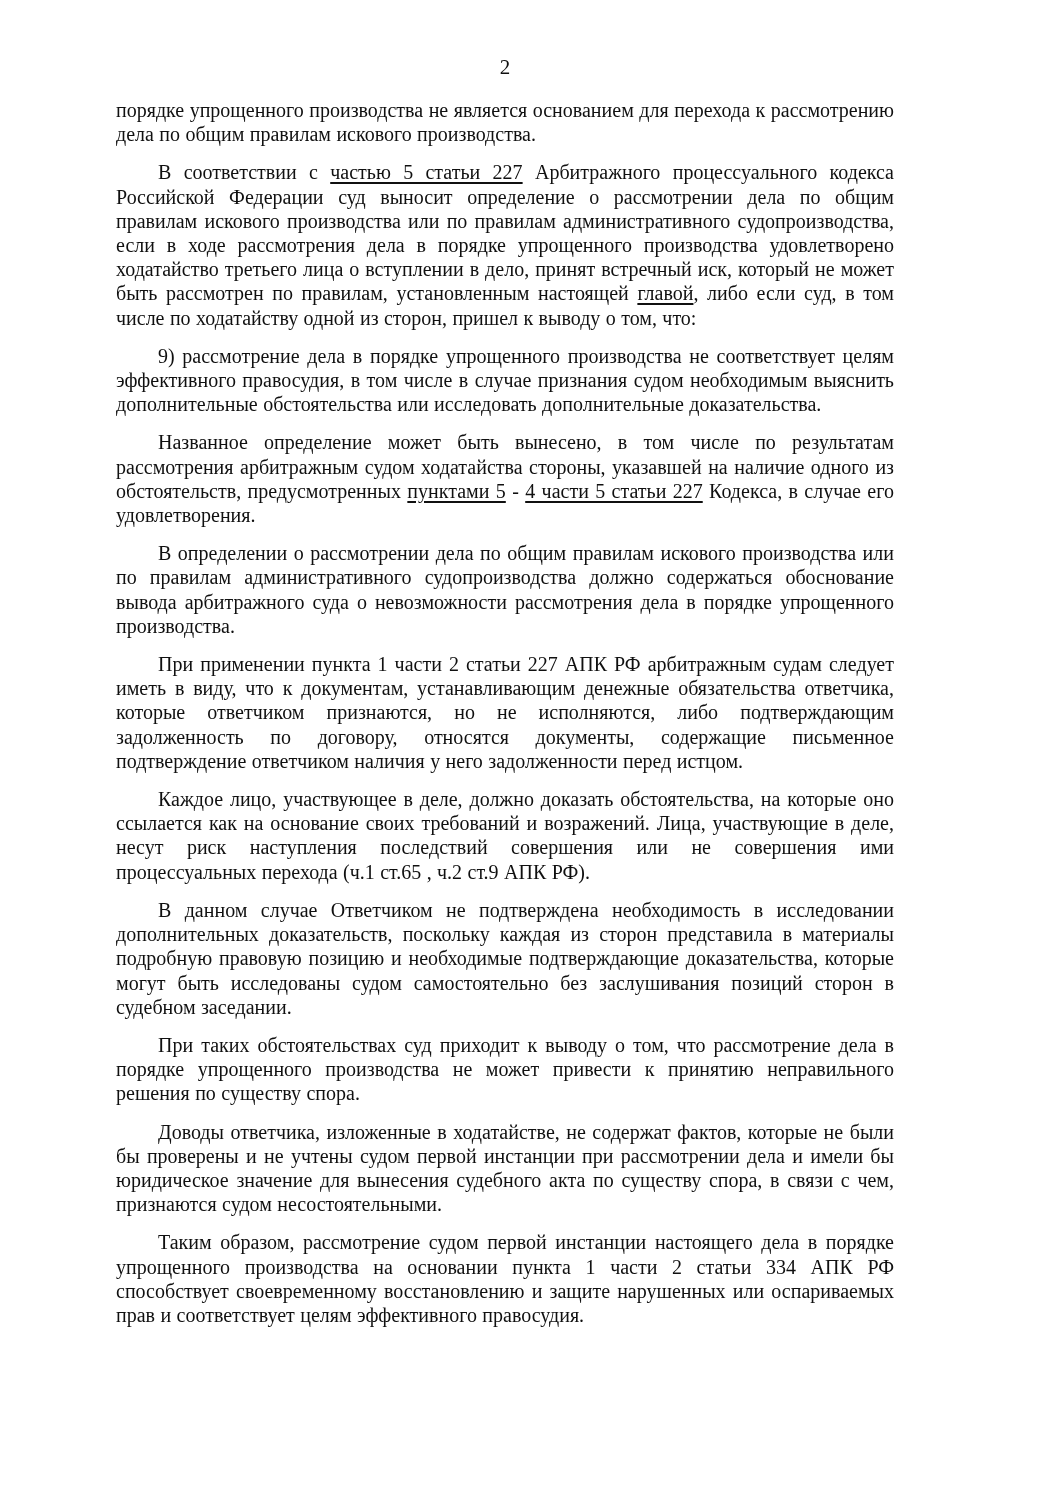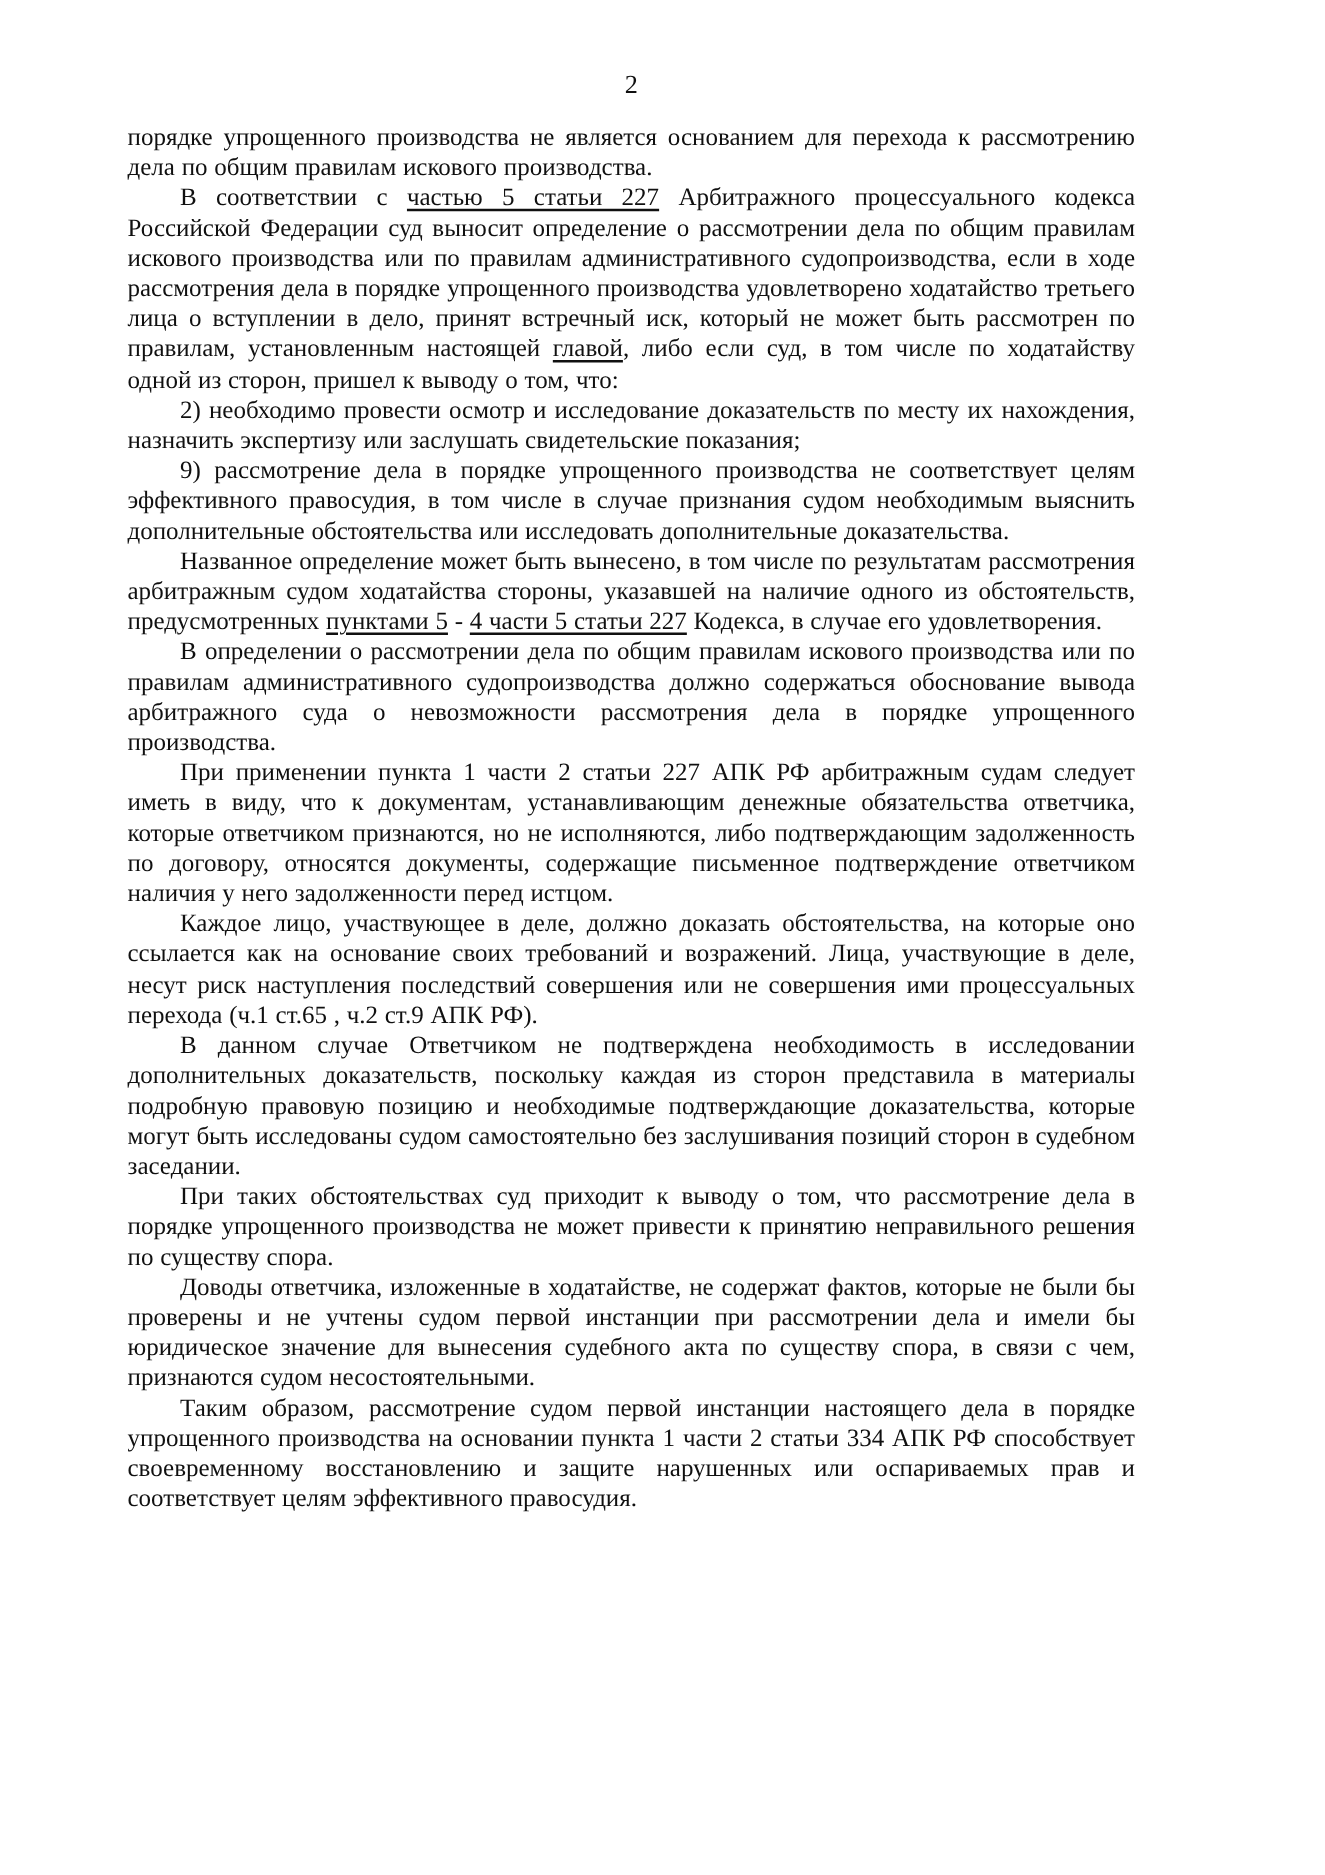--- a/index.html
+++ b/index.html
@@ -22,21 +22,21 @@
     padding: 55px 152px 0 102px;
     background: #ffffff;
   }
   .page-number {
     text-align: center;
     font-size: 21px;
     line-height: 24px;
     margin: 0 0 19px 0;
   }
   .doc-body p.para {
-    margin: 0;
+    margin: 14px;
     padding: 0;
     font-size: 20px;
     line-height: 24.2px;
     text-align: justify;
     text-justify: inter-word;
     word-spacing: 0.02em;
   }
   .doc-body p.para.indent {
     text-indent: 42px;
   }
@@ -47,21 +47,20 @@
   }
 </style>
 </head>
 <body>
 
 <div class="page">
   <div class="page-number">2</div>
   <div class="doc-body">
       <p class="para"><span>порядке упрощенного производства не является основанием для перехода к рассмотрению дела по общим правилам искового производства.</span></p>
       <p class="para indent"><span>В соответствии с </span><span class="u">частью 5 статьи 227</span><span> Арбитражного процессуального кодекса Российской Федерации суд выносит определение о рассмотрении дела по общим правилам искового производства или по правилам административного судопроизводства, если в ходе рассмотрения дела в порядке упрощенного производства удовлетворено ходатайство третьего лица о вступлении в дело, принят встречный иск, который не может быть рассмотрен по правилам, установленным настоящей </span><span class="u">главой</span><span>, либо если суд, в том числе по ходатайству одной из сторон, пришел к выводу о том, что:</span></p>
-      <p class="para indent"><span>2) необходимо провести осмотр и исследование доказательств по месту их нахождения, назначить экспертизу или заслушать свидетельские показания;</span></p>
       <p class="para indent"><span>9) рассмотрение дела в порядке упрощенного производства не соответствует целям эффективного правосудия, в том числе в случае признания судом необходимым выяснить дополнительные обстоятельства или исследовать дополнительные доказательства.</span></p>
       <p class="para indent"><span>Названное определение может быть вынесено, в том числе по результатам рассмотрения арбитражным судом ходатайства стороны, указавшей на наличие одного из обстоятельств, предусмотренных </span><span class="u">пунктами 5</span><span> - </span><span class="u">4 части 5 статьи 227</span><span> Кодекса, в случае его удовлетворения.</span></p>
       <p class="para indent"><span>В определении о рассмотрении дела по общим правилам искового производства или по правилам административного судопроизводства должно содержаться обоснование вывода арбитражного суда о невозможности рассмотрения дела в порядке упрощенного производства.</span></p>
       <p class="para indent"><span>При применении пункта 1 части 2 статьи 227 АПК РФ арбитражным судам следует иметь в виду, что к документам, устанавливающим денежные обязательства ответчика, которые ответчиком признаются, но не исполняются, либо подтверждающим задолженность по договору, относятся документы, содержащие письменное подтверждение ответчиком наличия у него задолженности перед истцом.</span></p>
       <p class="para indent"><span>Каждое лицо, участвующее в деле, должно доказать обстоятельства, на которые оно ссылается как на основание своих требований и возражений. Лица, участвующие в деле, несут риск наступления последствий совершения или не совершения ими процессуальных перехода (ч.1 ст.65 , ч.2 ст.9 АПК РФ).</span></p>
       <p class="para indent"><span>В данном случае Ответчиком не подтверждена необходимость в исследовании дополнительных доказательств, поскольку каждая из сторон представила в материалы подробную правовую позицию и необходимые подтверждающие доказательства, которые могут быть исследованы судом самостоятельно без заслушивания позиций сторон в судебном заседании.</span></p>
       <p class="para indent"><span>При таких обстоятельствах суд приходит к выводу о том, что рассмотрение дела в порядке упрощенного производства не может привести к принятию неправильного решения по существу спора.</span></p>
       <p class="para indent"><span>Доводы ответчика, изложенные в ходатайстве, не содержат фактов, которые не были бы проверены и не учтены судом первой инстанции при рассмотрении дела и имели бы юридическое значение для вынесения судебного акта по существу спора, в связи с чем, признаются судом несостоятельными.</span></p>
       <p class="para indent"><span>Таким образом, рассмотрение судом первой инстанции настоящего дела в порядке упрощенного производства на основании пункта 1 части 2 статьи 334 АПК РФ способствует своевременному восстановлению и защите нарушенных или оспариваемых прав и  соответствует целям эффективного правосудия.</span></p>
     </div>

